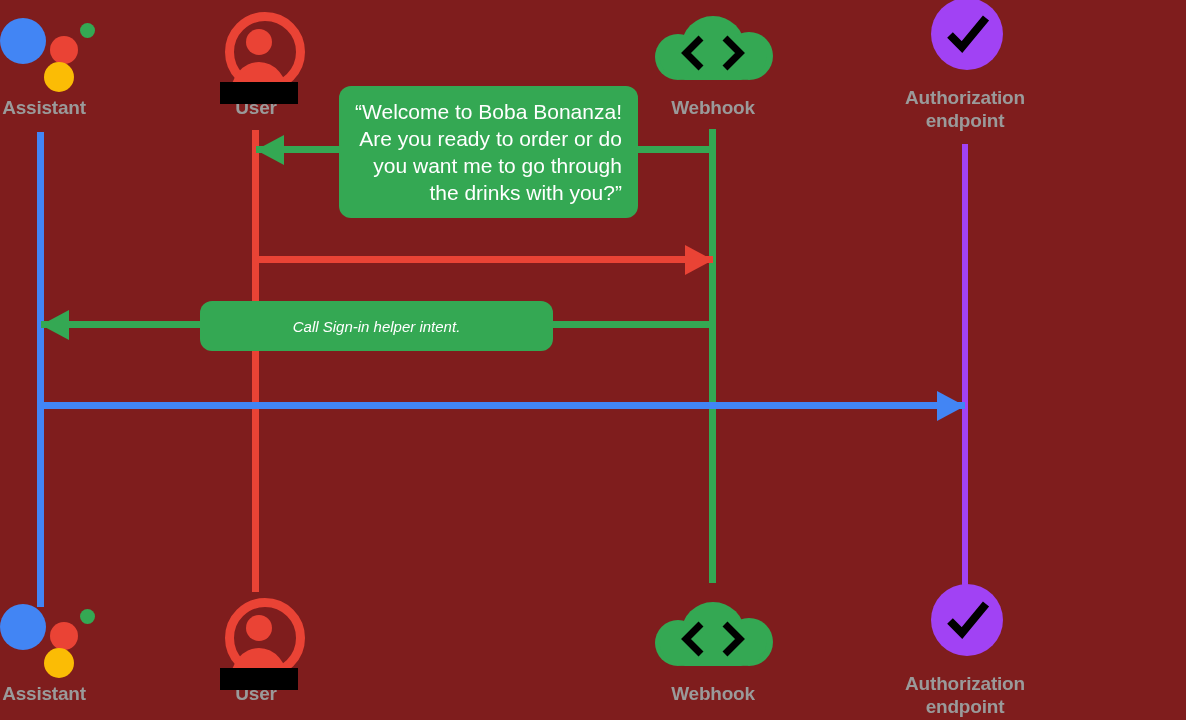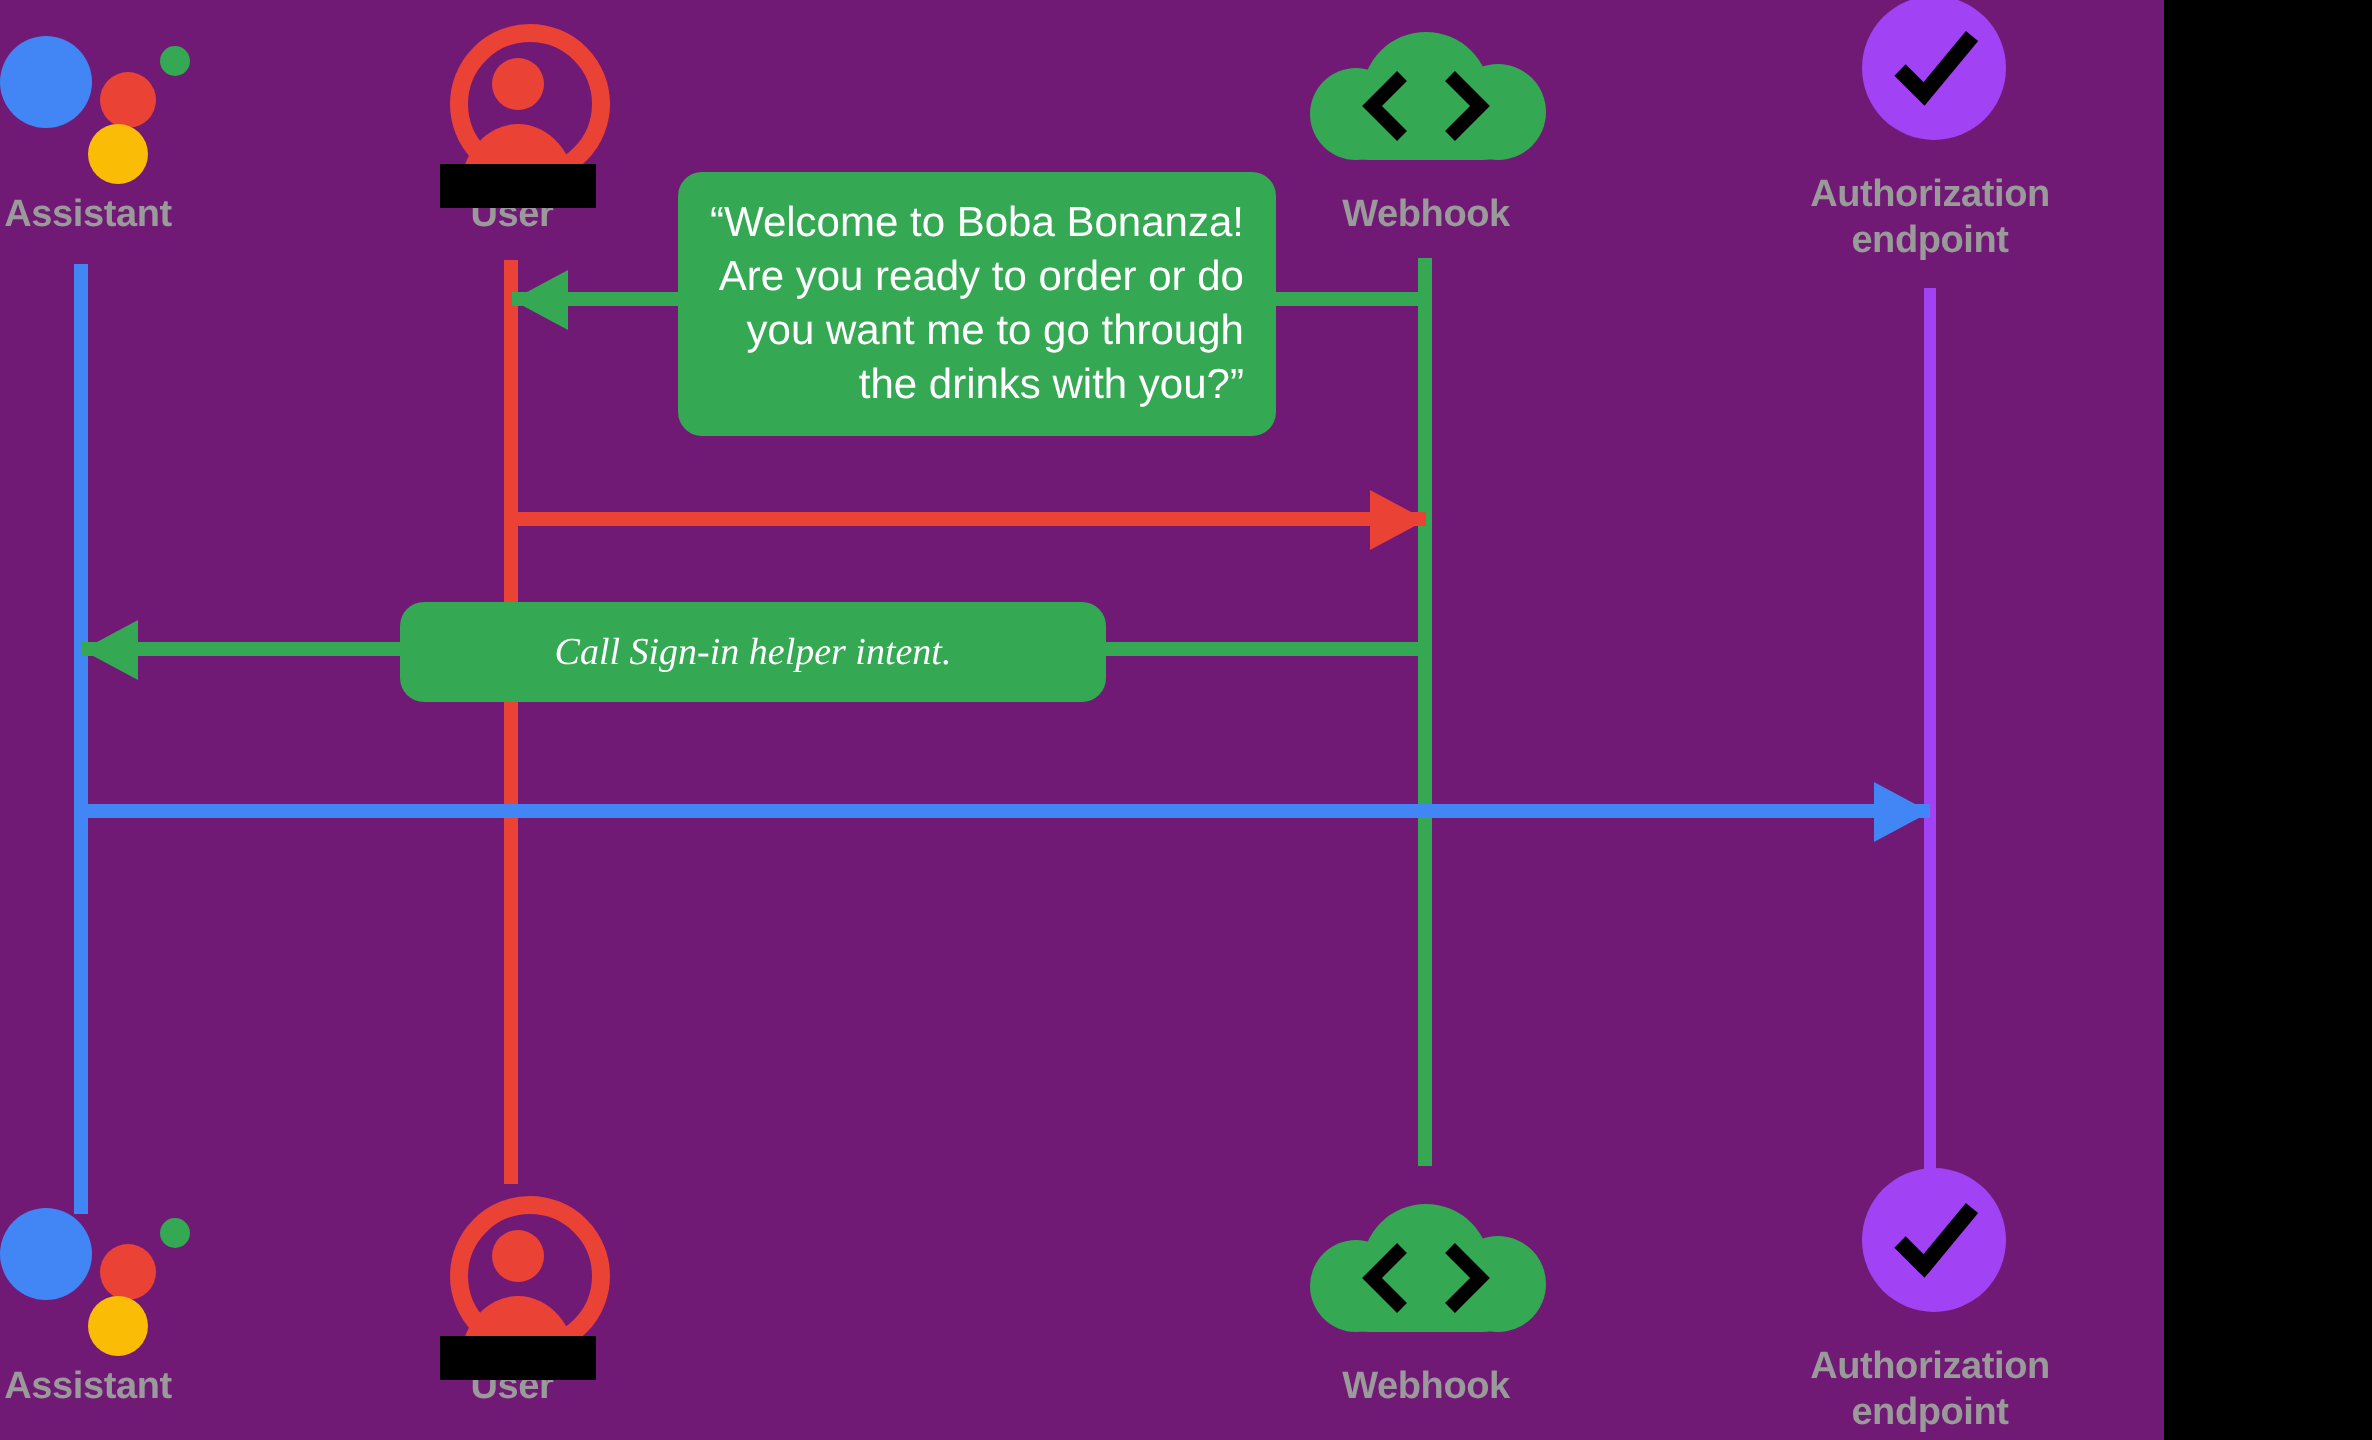--- a/index.html
+++ b/index.html
@@ -3,23 +3,23 @@
 <meta charset="utf-8">
 <title>Sequence Diagram</title>
 <style>
   html, body {
     margin: 0;
     padding: 0;
     background: #000000;
   }
   #stage {
     position: relative;
-    width: 1082px;
+    width: 1186px;
     height: 720px;
-    background: #701a75;
+    background: #7f1d1d;
     overflow: hidden;
     font-family: "Liberation Sans", sans-serif;
   }
 
   
   .actor {
     position: absolute;
     width: 200px;
     text-align: center;
   }
@@ -138,23 +138,23 @@
     justify-content: center;
     text-align: right;
     z-index: 5;
   }
   .bubble-sans {
     font-family: "Liberation Sans", sans-serif;
     font-size: 21px;
     line-height: 27px;
   }
   .bubble-mono {
-    font-family: Liberation Serif, serif;
+    font-family: Liberation Sans, sans-serif;
     font-style: italic;
-    font-size: 19px;
+    font-size: 15px;
     line-height: 27px;
   }
   .bubble span { display: block; white-space: pre-line; }
 </style>
 </head>
 <body>
 
 <div id="stage">
 
   <div class="actor" style="left:-56px; top:4px;">

